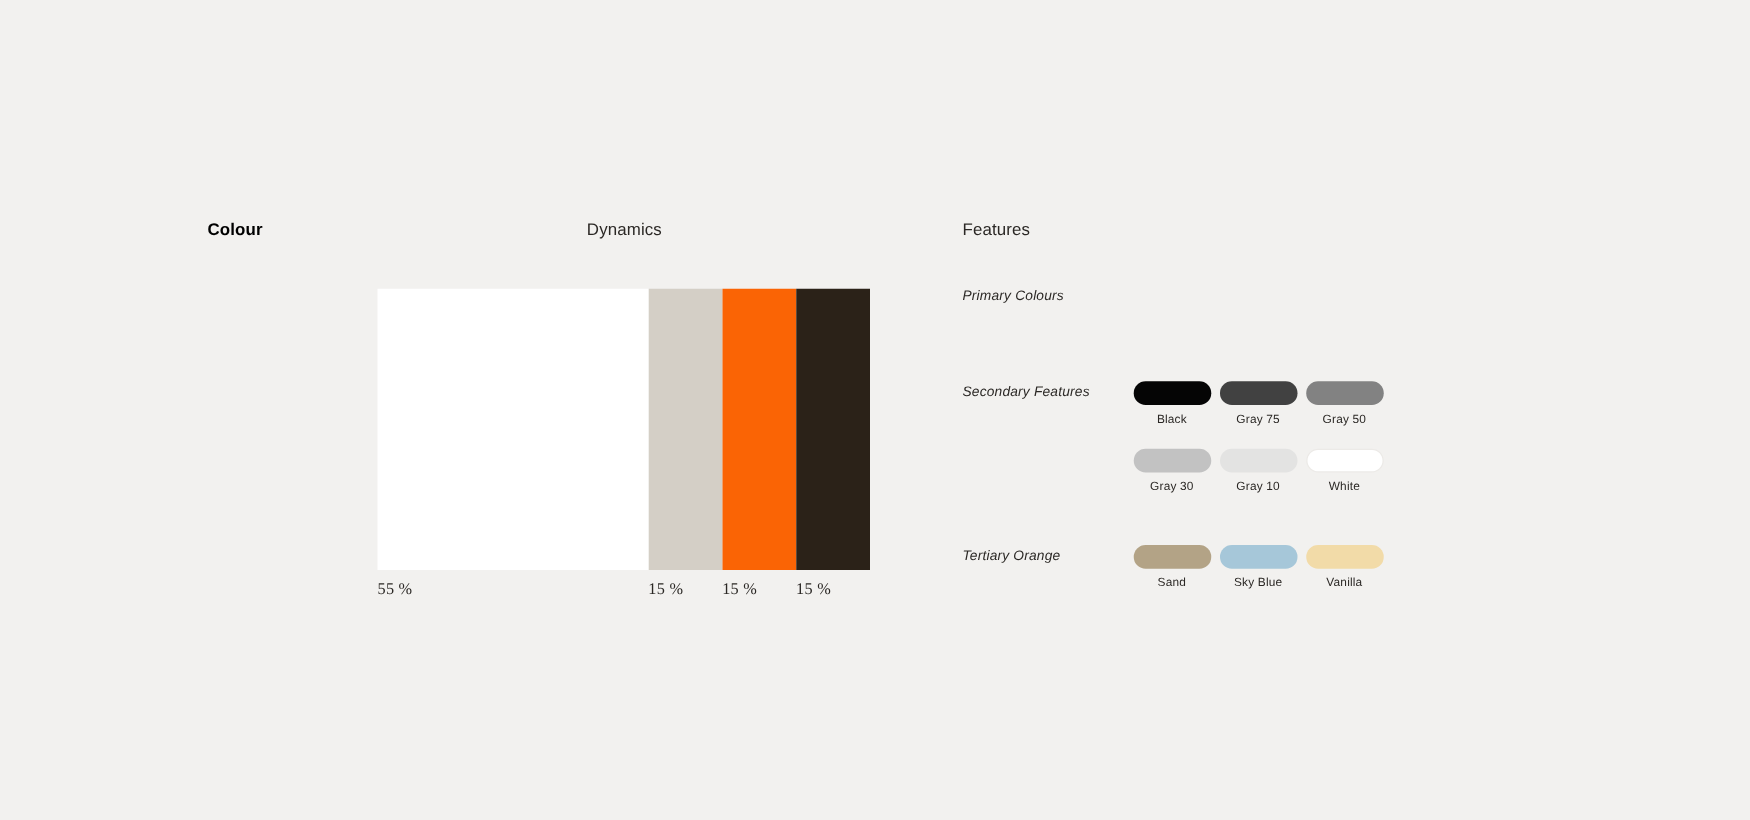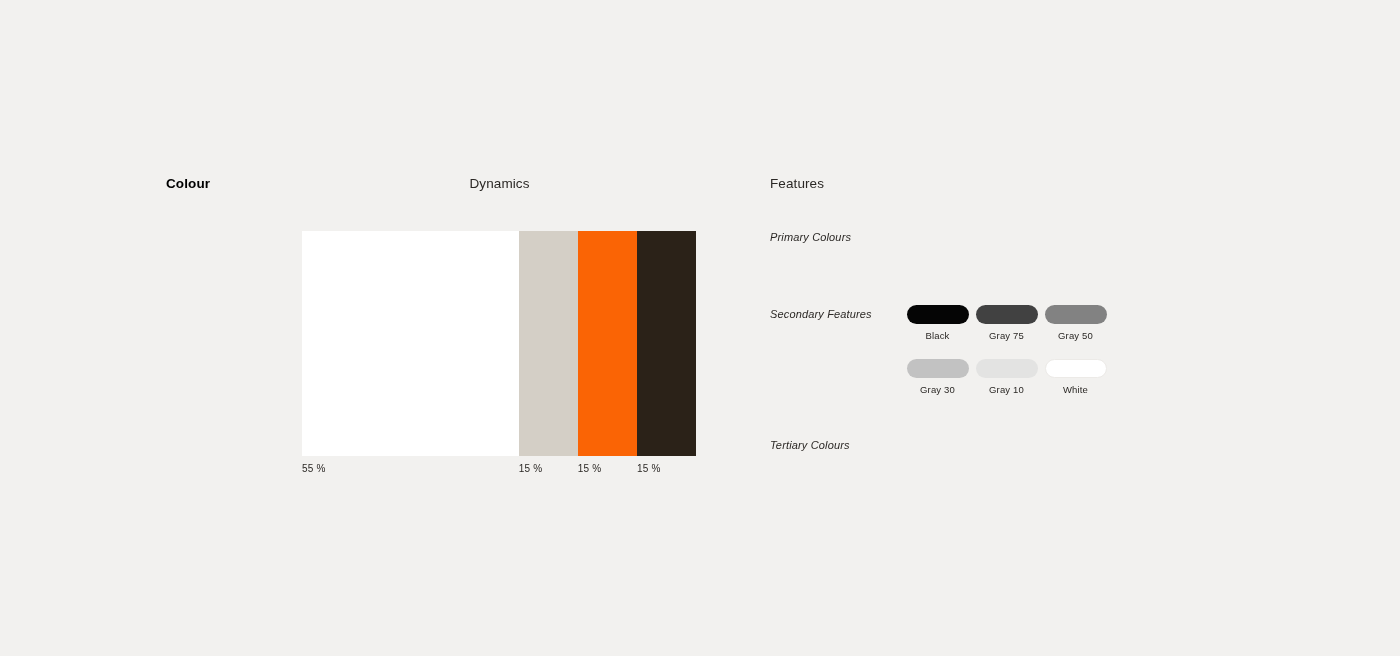--- a/index.html
+++ b/index.html
@@ -56,24 +56,25 @@
   #dynamics-legend {
     position: absolute;
     left: 302px;
     top: 463px;
     width: 394px;
     height: 14px;
   }
   .legend-item {
     position: absolute;
     top: 0;
-    font-size: 10px;
+    font-size: 13px;
     color: #2b2825;
     letter-spacing: .2px;
     white-space: nowrap;
+    font-family: Liberation Serif, serif;
   }
 
   
   #features-block {
     position: absolute;
     left: 770px;
     top: 176px;
   }
   #features-groups {
     position: absolute;
@@ -175,15 +176,29 @@
           <div class="swatch" style="background: rgb(227, 227, 226);"></div>
           <div class="swatch-label">Gray 10</div>
         </div>
         <div class="swatch-cell">
           <div class="swatch" style="background: rgb(255, 255, 255); border: 1px solid rgb(236, 234, 231);"></div>
           <div class="swatch-label">White</div>
         </div>
       </div>
     </div>
     <div class="group" style="position: absolute; left: 0px; top: 208px; width: 340px;">
-      <div class="group-label">Tertiary Colours</div>
+      <div class="group-label">Tertiary Orange</div>
+      <div class="swatch-grid">
+        <div class="swatch-cell">
+          <div class="swatch" style="background: rgb(179, 163, 134);"></div>
+          <div class="swatch-label">Sand</div>
+        </div>
+        <div class="swatch-cell">
+          <div class="swatch" style="background: rgb(166, 199, 217);"></div>
+          <div class="swatch-label">Sky Blue</div>
+        </div>
+        <div class="swatch-cell">
+          <div class="swatch" style="background: rgb(242, 219, 168);"></div>
+          <div class="swatch-label">Vanilla</div>
+        </div>
+      </div>
     </div>
   </div>
 
 </body></html>

